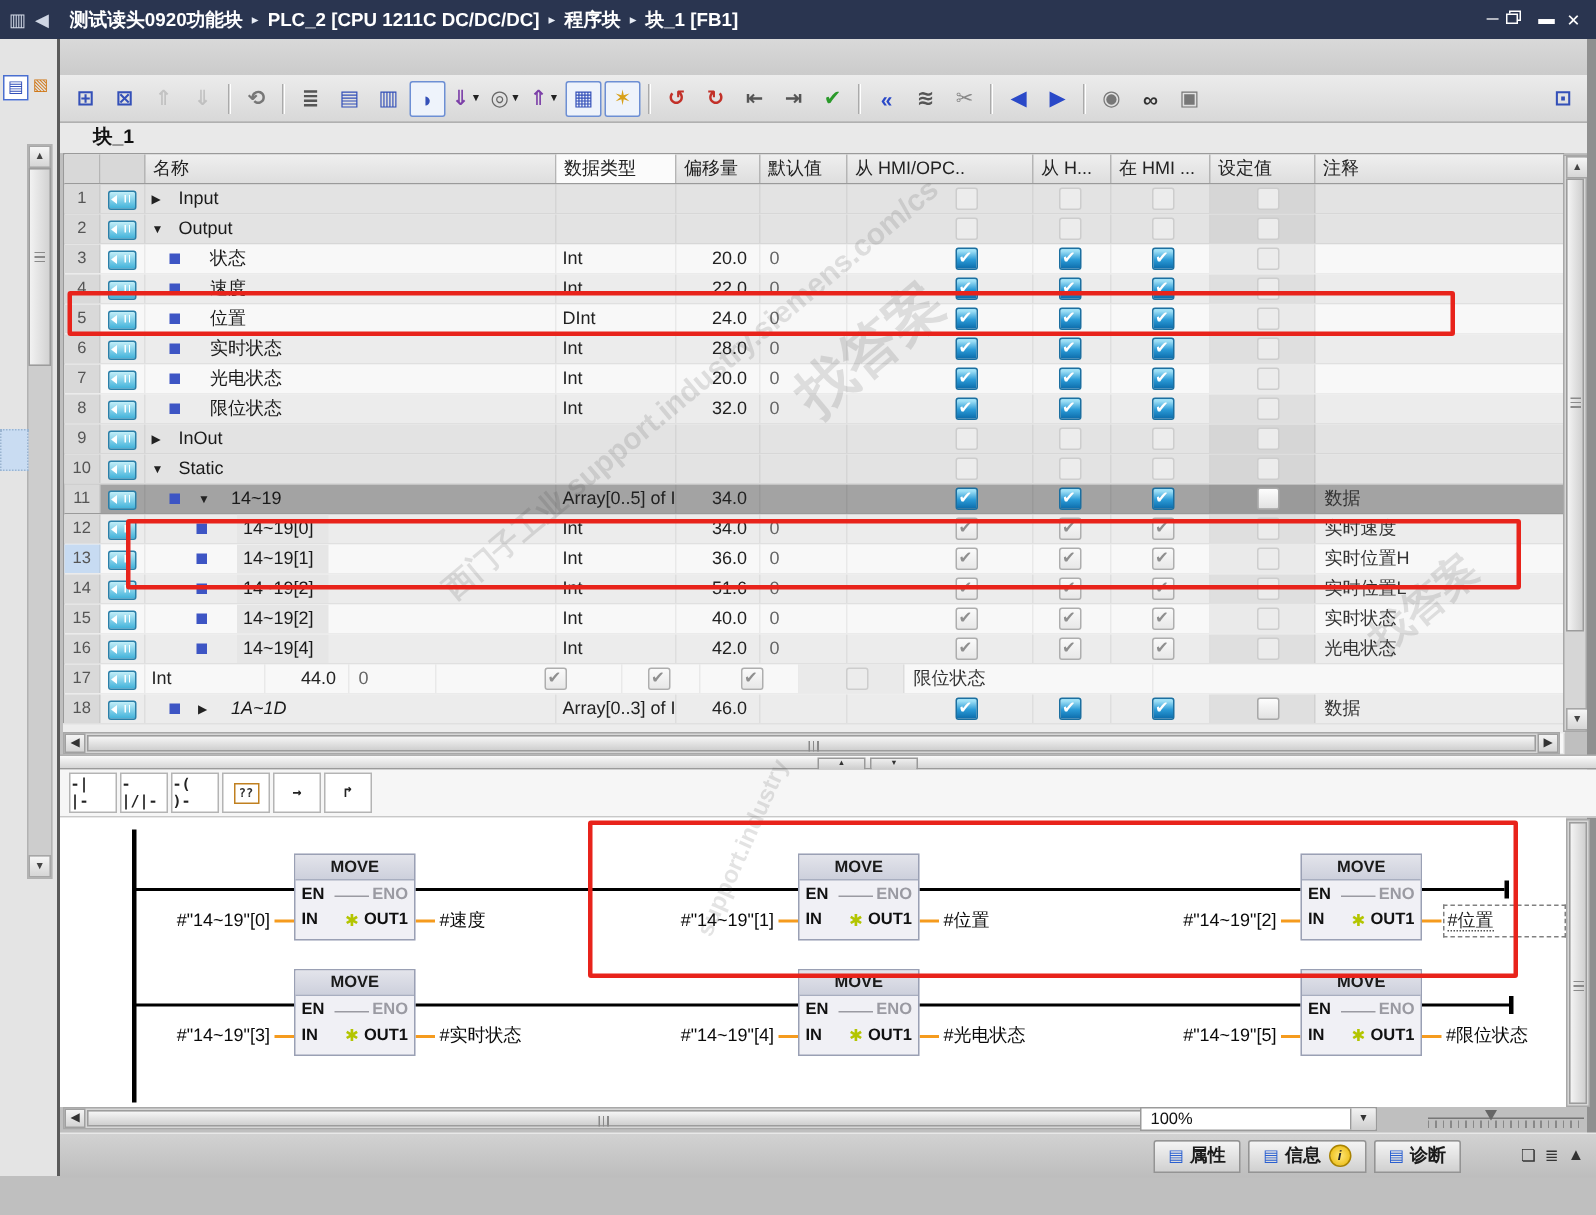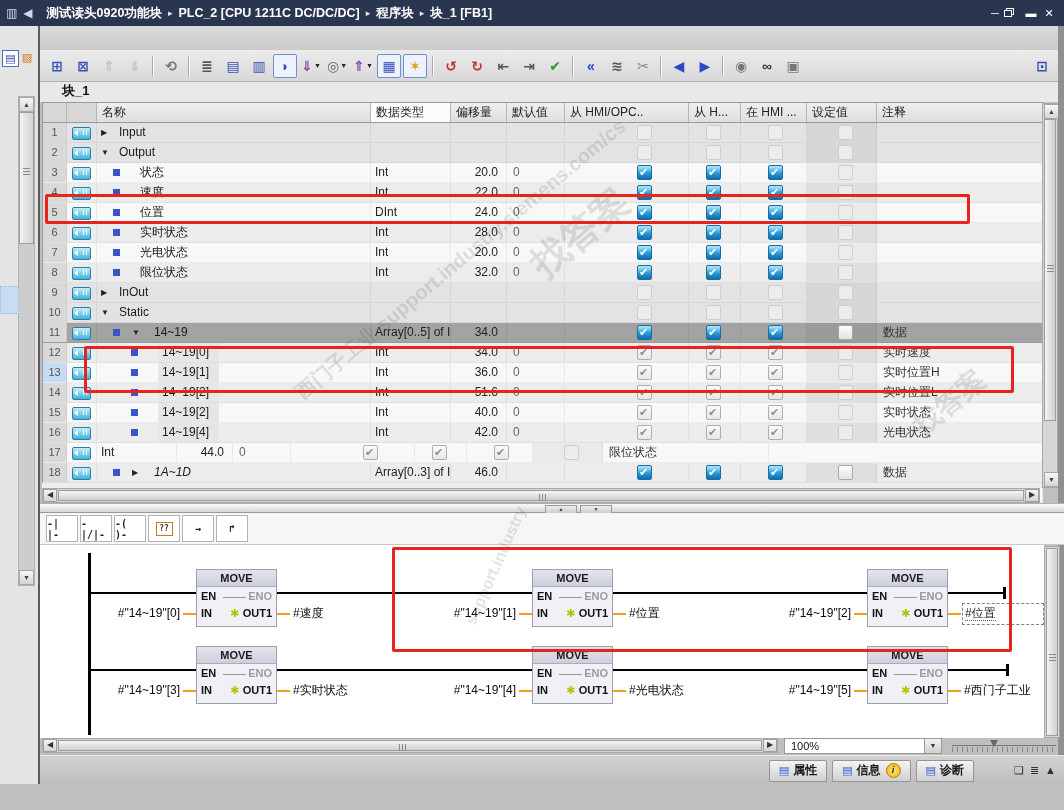--- a/index.html
+++ b/index.html
@@ -103,21 +103,21 @@
   .mblk .dash{position:absolute;left:26px;right:30px;top:27px;border-top:1px solid #9a9aa2;}
   .mblk .star{position:absolute;left:33px;top:37px;color:#b3c500;font-size:11px;font-weight:bold;}
   .opnd{position:absolute;height:15px;line-height:15px;font-size:12px;color:#0a0a0a;white-space:nowrap;z-index:2;}
   .wire{position:absolute;height:2px;background:#f59b1e;z-index:1;}
   .selbox{position:absolute;border:1px dashed #808080;height:20px;z-index:3;background:rgba(255,255,255,.4);}
   .selbox span{display:inline-block;margin:2px 0 0 2px;font-size:12px;border-bottom:1px dotted #555;line-height:14px;}
   .wm{position:absolute;color:rgba(60,60,60,.14);pointer-events:none;z-index:40;white-space:nowrap;font-weight:bold;}
   
   #lad-hscroll{left:42px;top:738px;width:736px;height:15px;}
   #th-scroll{left:42px;top:488px;width:998px;height:15px;}
-  #zoombox{left:784px;top:738px;width:158px;height:16px;background:#fff;border:1px solid #9a9a9a;box-sizing:border-box;}
+  #zoombox{left:760px;top:738px;width:158px;height:16px;background:#fff;border:1px solid #9a9a9a;box-sizing:border-box;}
   #zoombox .zval{position:absolute;left:6px;top:0;line-height:14px;font-size:11px;color:#111;}
   #zoomdrop{position:absolute;right:0;top:0;width:16px;height:14px;background:linear-gradient(#f2f2f2,#cfcfcf);border-left:1px solid #9a9a9a;text-align:center;font-size:7px;line-height:14px;color:#333;}
   #zoomslider{left:952px;top:739px;width:104px;height:14px;}
   #zoomslider .line{position:absolute;left:0;right:0;top:6px;height:1px;background:#777;}
   #zoomslider .zthumb{position:absolute;left:38px;top:1px;width:0;height:0;border-left:4px solid transparent;border-right:4px solid transparent;border-top:7px solid #666;}
   #zoomslider .ruler{position:absolute;left:0;right:0;top:8px;height:5px;background:repeating-linear-gradient(90deg,#888 0 1px,transparent 1px 5px);}
   
   #statusbar{left:40px;top:755px;width:1024px;height:29px;background:linear-gradient(#d2d2d2,#bdbdbd);border-top:1px solid #e8e8e8;display:flex;align-items:center;}
   .stab{height:20px;margin-left:5px;padding:0 9px;background:linear-gradient(#f4f4f4,#d0d0d0);border:1px solid #949494;border-radius:2px 2px 0 0;display:flex;align-items:center;font-weight:bold;font-size:12px;color:#1a1a1a;}
   .stab .sic{color:#2a5fd0;font-size:11px;margin-right:4px;}
@@ -897,21 +897,21 @@
         <span class="pin pin-en">EN</span>
         <span class="pin pin-eno">ENO</span>
         <span class="pin pin-in">IN</span>
         <span class="pin pin-out">OUT1</span>
         <span class="dash"></span>
         <span class="star">✱</span>
       </div>
       <div class="wire" style="left: 814px; top: 145px; width: 13px;"></div>
       <div class="opnd" style="left: 707px; top: 138px; width: 104px; text-align: right;">#"14~19"[5]</div>
       <div class="wire" style="left: 908px; top: 145px; width: 13px;"></div>
-      <div class="opnd" style="left: 924px; top: 138px;">#西门子工业</div>
+      <div class="opnd" style="left: 924px; top: 138px;">#限位状态</div>
     </div>
 
   <div class="abs vsb" id="lad-vscroll">
     <div class="vthumb" style="top:1px;height:186px;">
         <div class="grip" style="top:105px;left:2px;"></div>
       </div>
   </div>
 
   <div class="abs hsb" id="lad-hscroll">
     <div class="harr" style="left:0;">◀</div>

